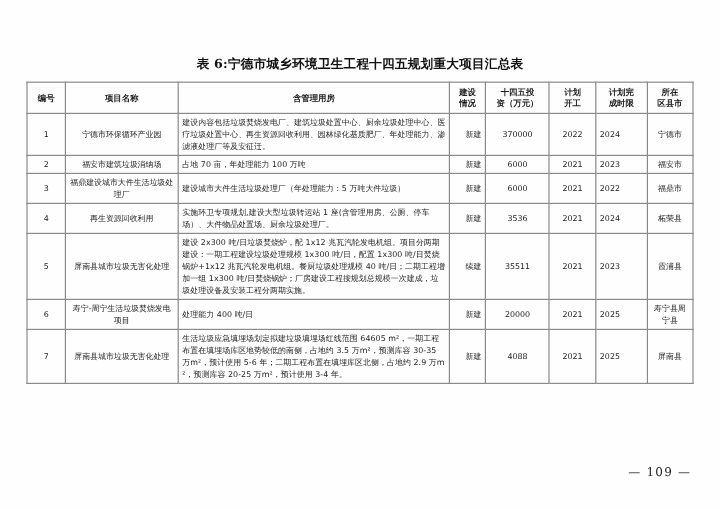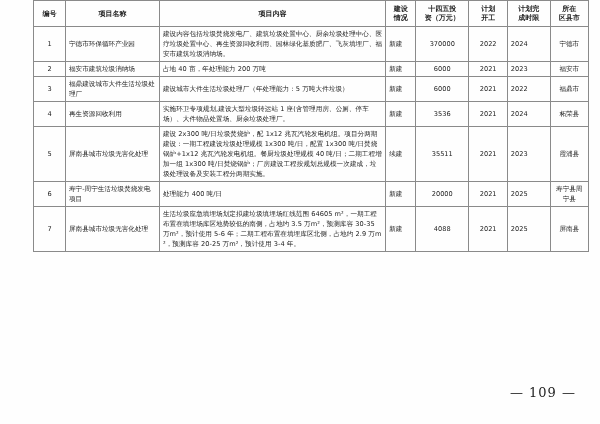--- a/index.html
+++ b/index.html
@@ -28,21 +28,20 @@
     font-weight: 700;
     letter-spacing: 0.2px;
     color: #111;
     margin: 0;
     padding-top: 47px;
     padding-bottom: 7px;
     font-family: "DejaVu Serif", "Liberation Serif", serif;
   }
   .table-wrap {
     padding: 0 22px;
-    margin-left: 11px;
   }
   table.main-table {
     width: 556px;
     border-collapse: collapse;
     table-layout: fixed;
     font-size: 6.6px;
     line-height: 1.52;
     color: #1c1c1c;
   }
   table.main-table th,
@@ -64,61 +63,62 @@
   .col-no    { width: 30px;  text-align: center; }
   .col-name  { width: 88px;  text-align: center; }
   .col-desc  { width: 212px; text-align: left; }
   .col-stat  { width: 28px;  text-align: center; }
   .col-inv   { width: 50px;  text-align: center; }
   .col-start { width: 36px;  text-align: center; }
   .col-end   { width: 40px;  text-align: center; }
   .col-area  { width: 36px;  text-align: center; }
 
   td.c-no    { text-align: center; }
-  td.c-name  { }
+  td.c-name  { text-align: center; }
   td.c-desc  { text-align: left; letter-spacing: 0.05px; }
-  td.c-stat  { text-align: left; }
+  td.c-stat  { text-align: right; }
   td.c-inv   { text-align: center; }
   td.c-start { text-align: center; }
   td.c-end   { text-align: left; }
   td.c-area  { text-align: center; }
 
   .page-footer {
     position: absolute;
     right: 24px;
     bottom: 24px;
-    font-size: 13px;
+    font-size: 10px;
     color: #222;
     letter-spacing: 1px;
     font-family: "DejaVu Serif", "Liberation Serif", serif;
   }
 </style>
 </head>
 <body>
 
 <div class="page">
 
+  <div class="doc-title">表 6:宁德市城乡环境卫生工程十四五规划重大项目汇总表</div>
 
   <div class="table-wrap">
     <table class="main-table">
       <colgroup>
         <col class="col-no">
           <col class="col-name">
           <col class="col-desc">
           <col class="col-stat">
         <col class="col-inv">
           <col class="col-start">
           <col class="col-end">
           <col class="col-area">
       </colgroup>
       <thead>
         <tr>
           <th>编号</th>
           <th>项目名称</th>
-          <th>项目内容</th>
+          <th>含管理用房</th>
           <th>
             <span>建设</span><br>
             <span>情况</span>
           </th>
           <th>
             <span>十四五投</span><br>
             <span>资（万元）</span>
           </th>
           <th>
             <span>计划</span><br>
@@ -131,31 +131,31 @@
           <th>
             <span>所在</span><br>
             <span>区县市</span>
           </th>
         </tr>
       </thead>
       <tbody id="table-body">
           <tr>
             <td class="c-no">1</td>
             <td class="c-name">宁德市环保循环产业园</td>
-            <td class="c-desc">建设内容包括垃圾焚烧发电厂、建筑垃圾处置中心、厨余垃圾处理中心、医疗垃圾处置中心、再生资源回收利用、园林绿化基质肥厂、飞灰填埋厂、福安市建筑垃圾消纳场。</td>
+            <td class="c-desc">建设内容包括垃圾焚烧发电厂、建筑垃圾处置中心、厨余垃圾处理中心、医疗垃圾处置中心、再生资源回收利用、园林绿化基质肥厂、年处理能力、渗滤液处理厂等及安征迁。</td>
             <td class="c-stat">新建</td>
             <td class="c-inv">370000</td>
             <td class="c-start">2022</td>
             <td class="c-end">2024</td>
             <td class="c-area">宁德市</td>
           </tr>
           <tr>
             <td class="c-no">2</td>
             <td class="c-name">福安市建筑垃圾消纳场</td>
-            <td class="c-desc">占地 40 亩，年处理能力 200 万吨</td>
+            <td class="c-desc">占地 70 亩，年处理能力 100 万吨</td>
             <td class="c-stat">新建</td>
             <td class="c-inv">6000</td>
             <td class="c-start">2021</td>
             <td class="c-end">2023</td>
             <td class="c-area">福安市</td>
           </tr>
           <tr>
             <td class="c-no">3</td>
             <td class="c-name">福鼎建设城市大件生活垃圾处理厂</td>
             <td class="c-desc">建设城市大件生活垃圾处理厂（年处理能力：5 万吨大件垃圾）</td>

